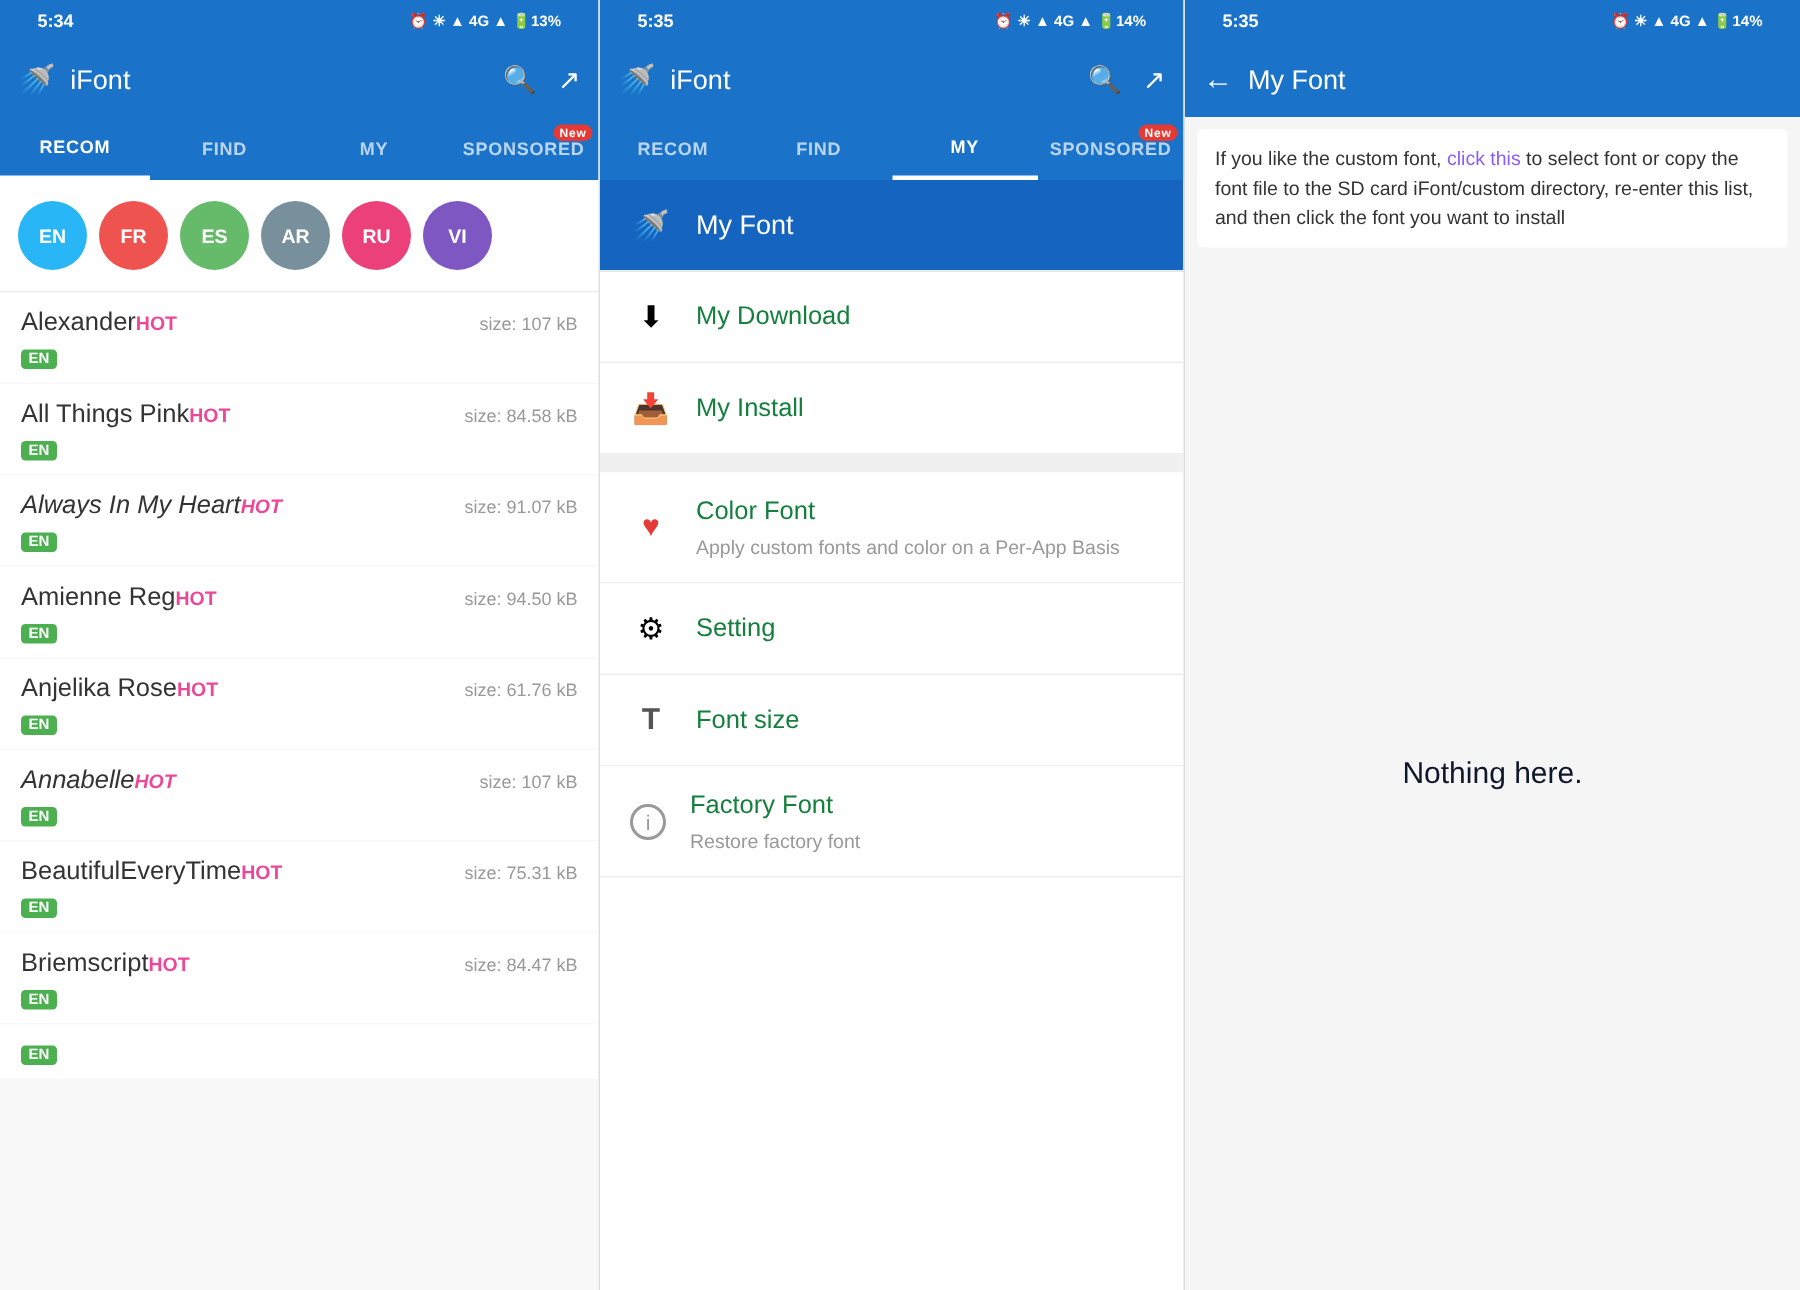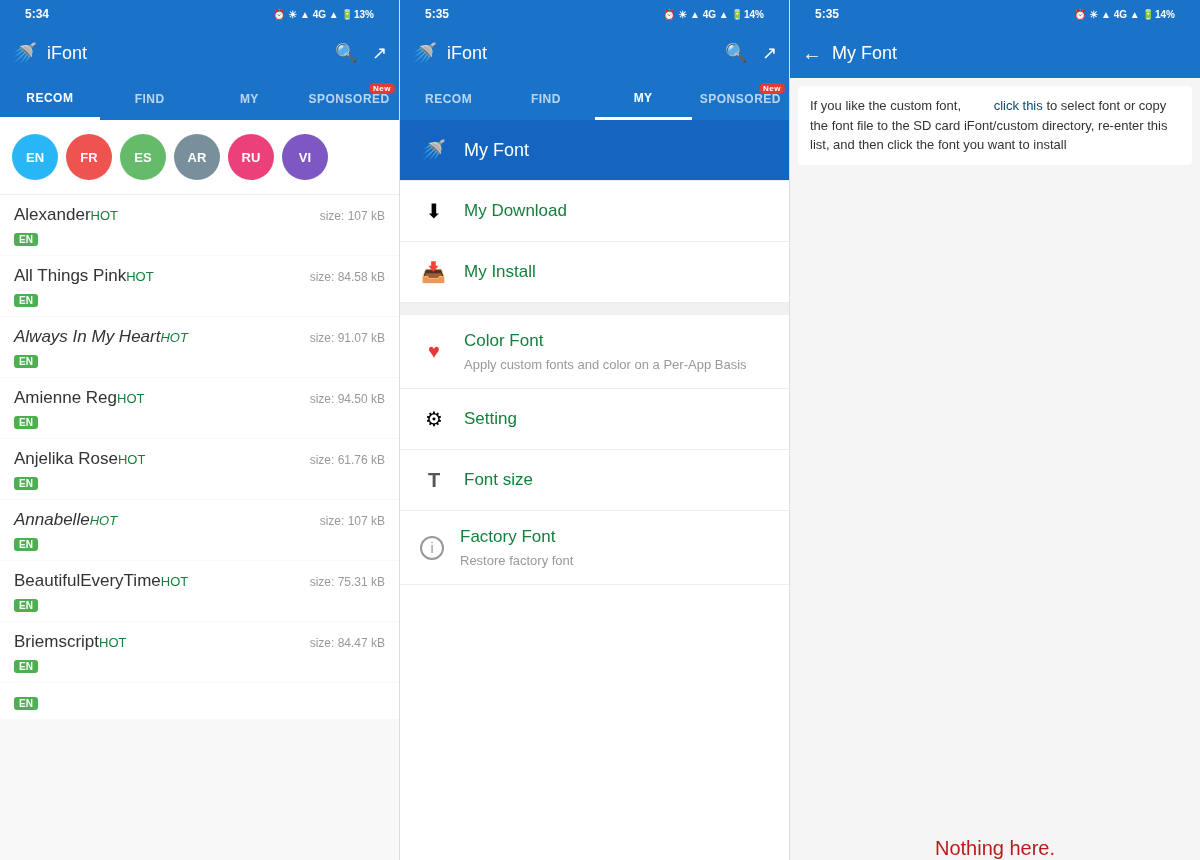--- a/index.html
+++ b/index.html
@@ -145,23 +145,23 @@
       display: flex;
       justify-content: space-between;
       align-items: baseline;
       margin-bottom: 4px;
     }
     .font-name {
       font-size: 17px;
       color: #333;
     }
     .font-name .hot-tag {
-      color: #15803d;
+      color: #ec4899;
       font-size: 13px;
-      font-weight: normal;
+      font-weight: bold;
     }
     .font-size-text {
       font-size: 12px;
       color: #999;
     }
     .lang-tag {
       background: #4caf50;
       color: #fff;
       font-size: 10px;
       padding: 1px 5px;
@@ -217,28 +217,28 @@
     .info-box {
       background: #fff;
       margin: 8px;
       padding: 10px 12px;
       border-radius: 4px;
       font-size: 13px;
       color: #333;
       line-height: 1.5;
       flex-shrink: 0;
     }
-    .info-box .click-link { color: #0c4a6e; margin-left: 29px; }
+    .info-box .click-link { color: #8b5cf6; }
     .empty-state {
       flex: 1;
       display: flex;
-      align-items: flex-end;
+      align-items: center;
       justify-content: center;
       font-size: 20px;
-      color: #b91c1c;
+      color: #0f172a;
     }
 
     
     .font-list::-webkit-scrollbar { width: 3px; }
     .font-list::-webkit-scrollbar-thumb { background: #ccc; border-radius: 2px; }
 
     
     .script-font { font-style: italic; }
   </style>
 </head>

